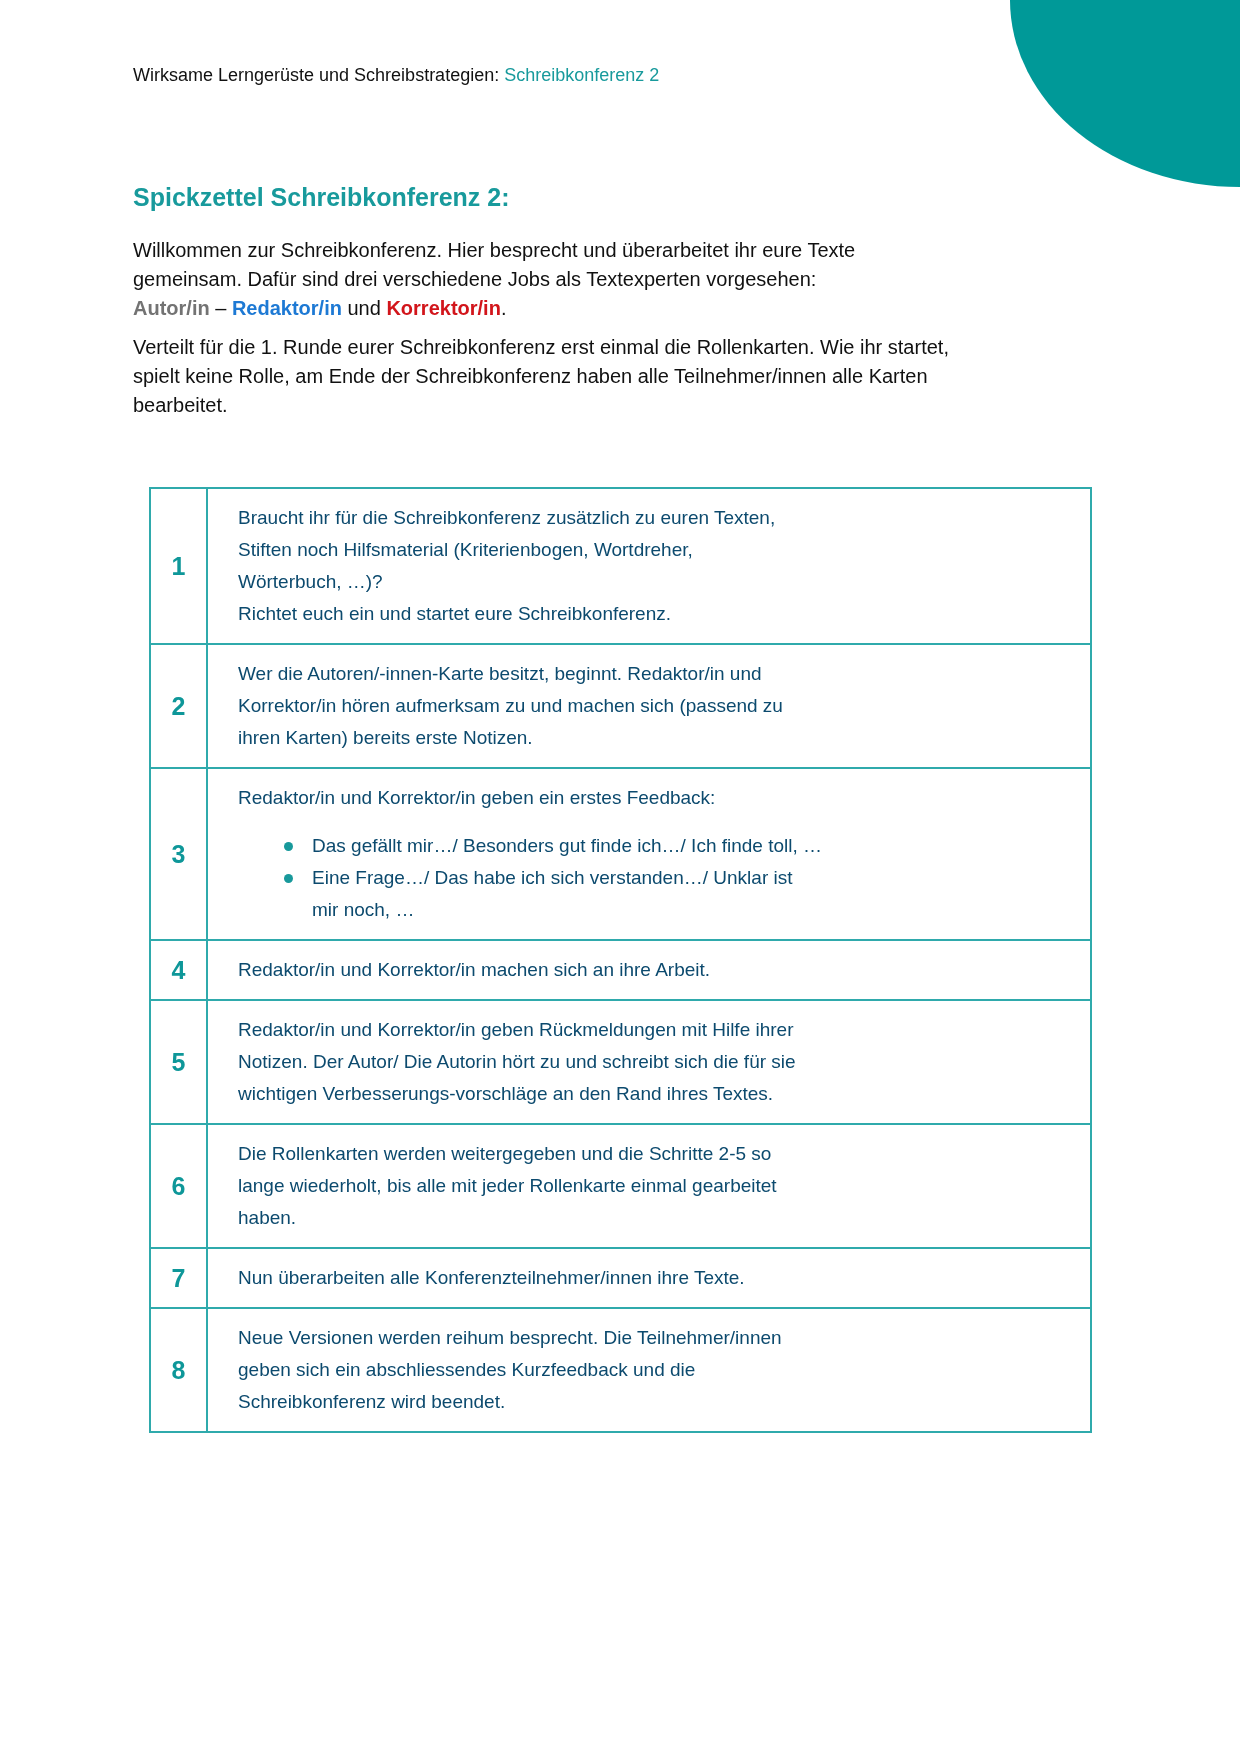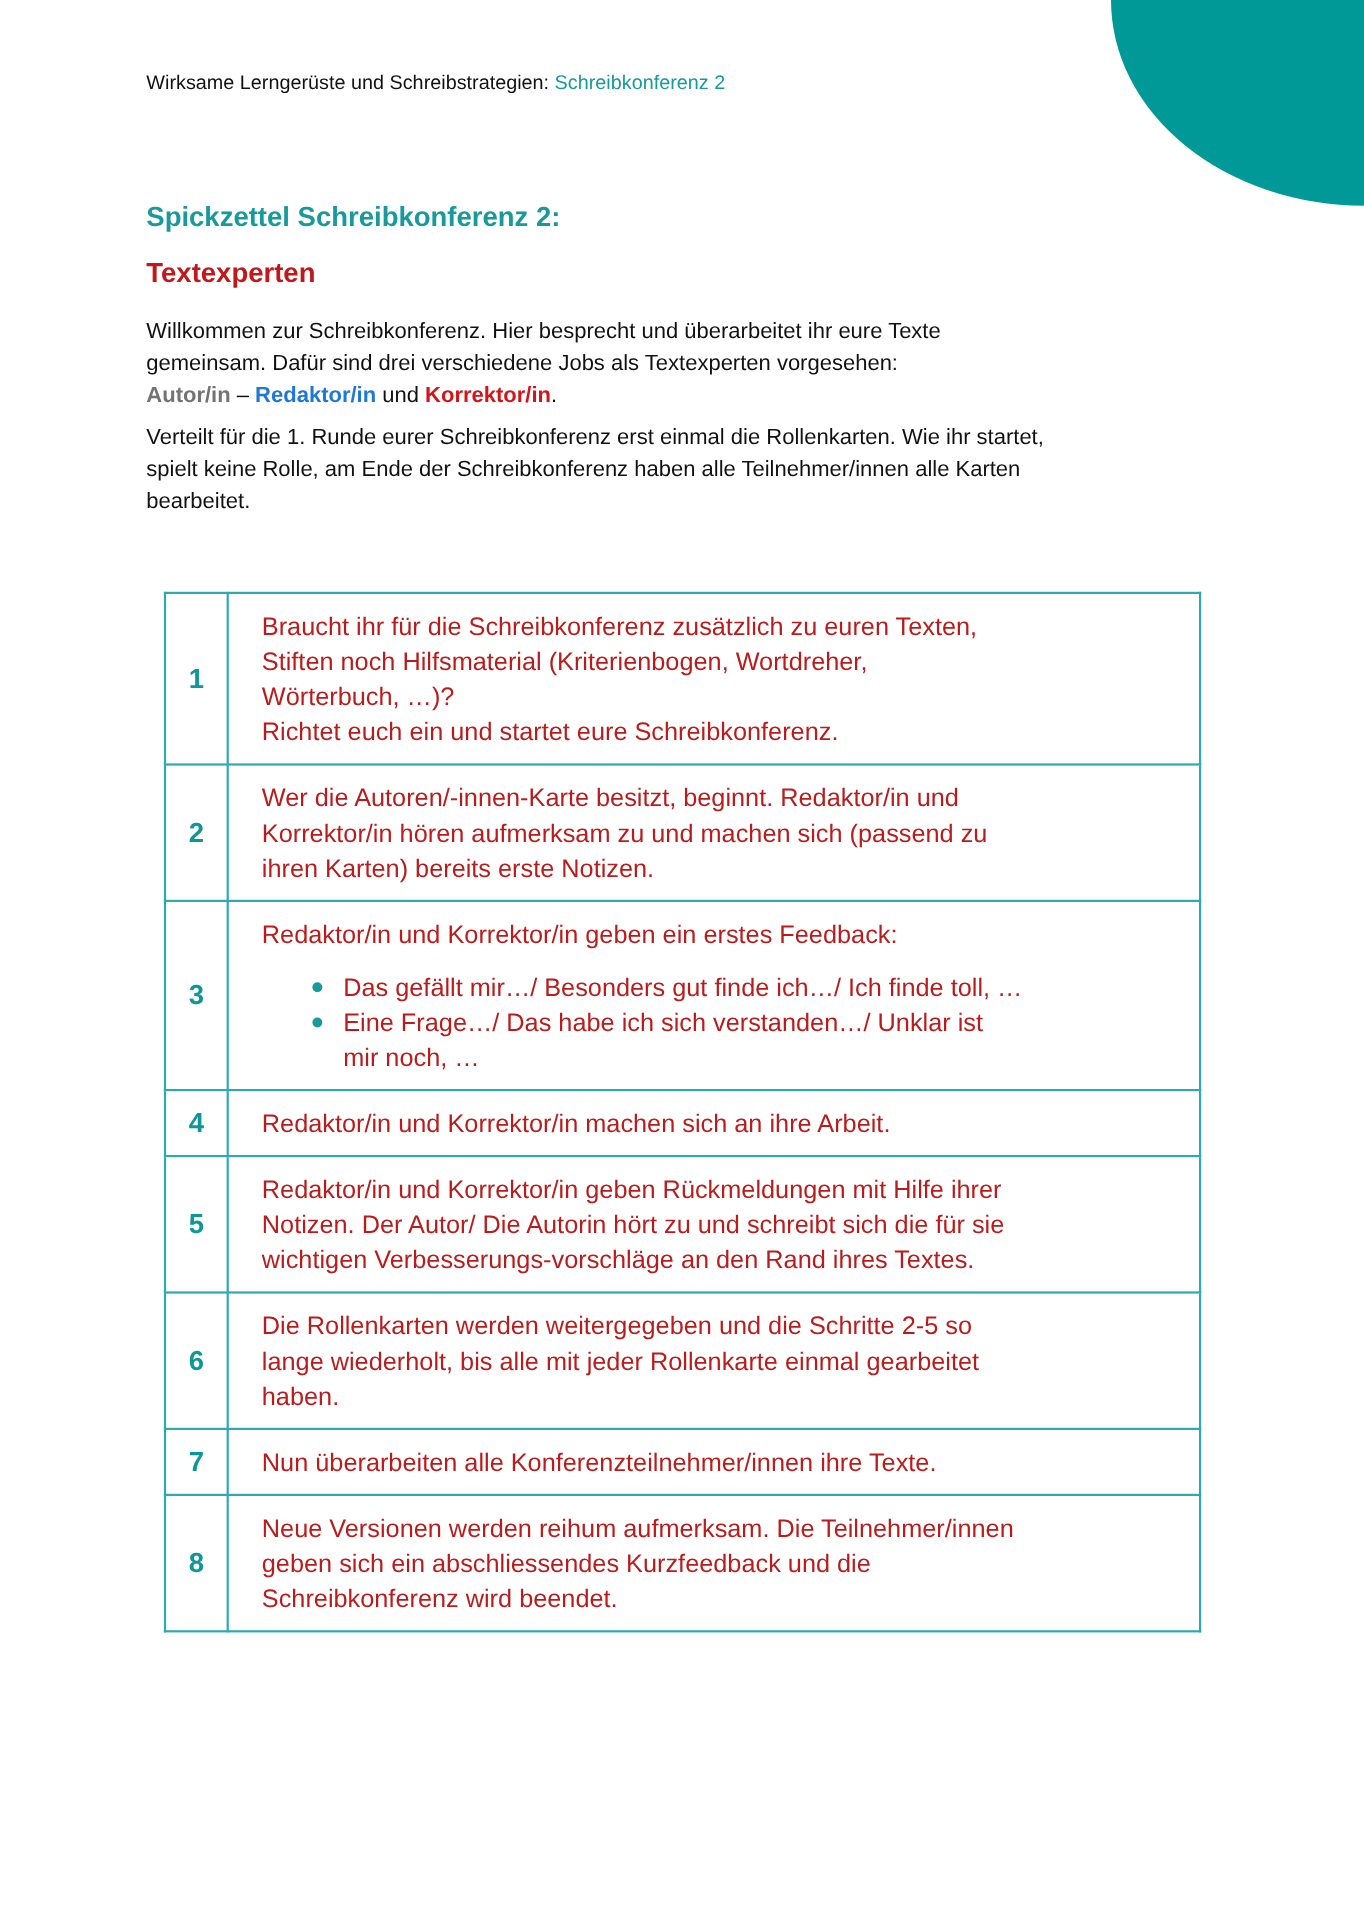--- a/index.html
+++ b/index.html
@@ -81,23 +81,23 @@
   }
   td.num {
     width: 53px;
     text-align: center;
     font-size: 25px;
     font-weight: bold;
     color: #0e9799;
   }
   td.body {
     padding: 13px 14px 13px 30px;
-    font-size: 23px;
+    font-size: 19px;
     line-height: 32px;
-    color: #b91c1c;
+    color: #0c4a6e;
   }
   td.body p {
     margin: 0;
     white-space: pre-line;
   }
   td.body p + p { }
   ul.feedback {
     list-style: none;
     margin: 16px 0 0 0;
     padding: 0 0 0 44px;
@@ -137,21 +137,20 @@
 
   <div class="corner-shape"></div>
 
   <div class="content">
 
     <div class="runhead">
       <span>Wirksame Lerngerüste und Schreibstrategien: </span><span class="hl">Schreibkonferenz 2</span>
     </div>
 
     <h1 class="title-teal">Spickzettel Schreibkonferenz 2:</h1>
-    <h2 class="title-red">Textexperten</h2>
 
     <p class="para"><span>Willkommen zur Schreibkonferenz. Hier besprecht und überarbeitet ihr eure Texte
 gemeinsam. Dafür sind drei verschiedene Jobs als Textexperten vorgesehen:</span><span class="roles-line"><br><span class="role-author">Autor/in</span><span class="role-sep"> – </span><span class="role-editor">Redaktor/in</span><span class="role-sep"> und </span><span class="role-corrector">Korrektor/in</span><span class="role-sep">.</span></span></p>
 
     <p class="para tight">Verteilt für die 1. Runde eurer Schreibkonferenz erst einmal die Rollenkarten. Wie ihr startet,
 spielt keine Rolle, am Ende der Schreibkonferenz haben alle Teilnehmer/innen alle Karten
 bearbeitet.</p>
 
 
     <table class="steps">
@@ -208,21 +207,21 @@
         </tr>
         <tr>
           <td class="num">7</td>
           <td class="body">
             <p>Nun überarbeiten alle Konferenzteilnehmer/innen ihre Texte.</p>
           </td>
         </tr>
         <tr>
           <td class="num">8</td>
           <td class="body">
-            <p>Neue Versionen werden reihum aufmerksam. Die Teilnehmer/innen
+            <p>Neue Versionen werden reihum besprecht. Die Teilnehmer/innen
 geben sich ein abschliessendes Kurzfeedback und die
 Schreibkonferenz wird beendet.</p>
           </td>
         </tr>
       </tbody>
     </table>
 
   </div>
 
   <div class="footer">

